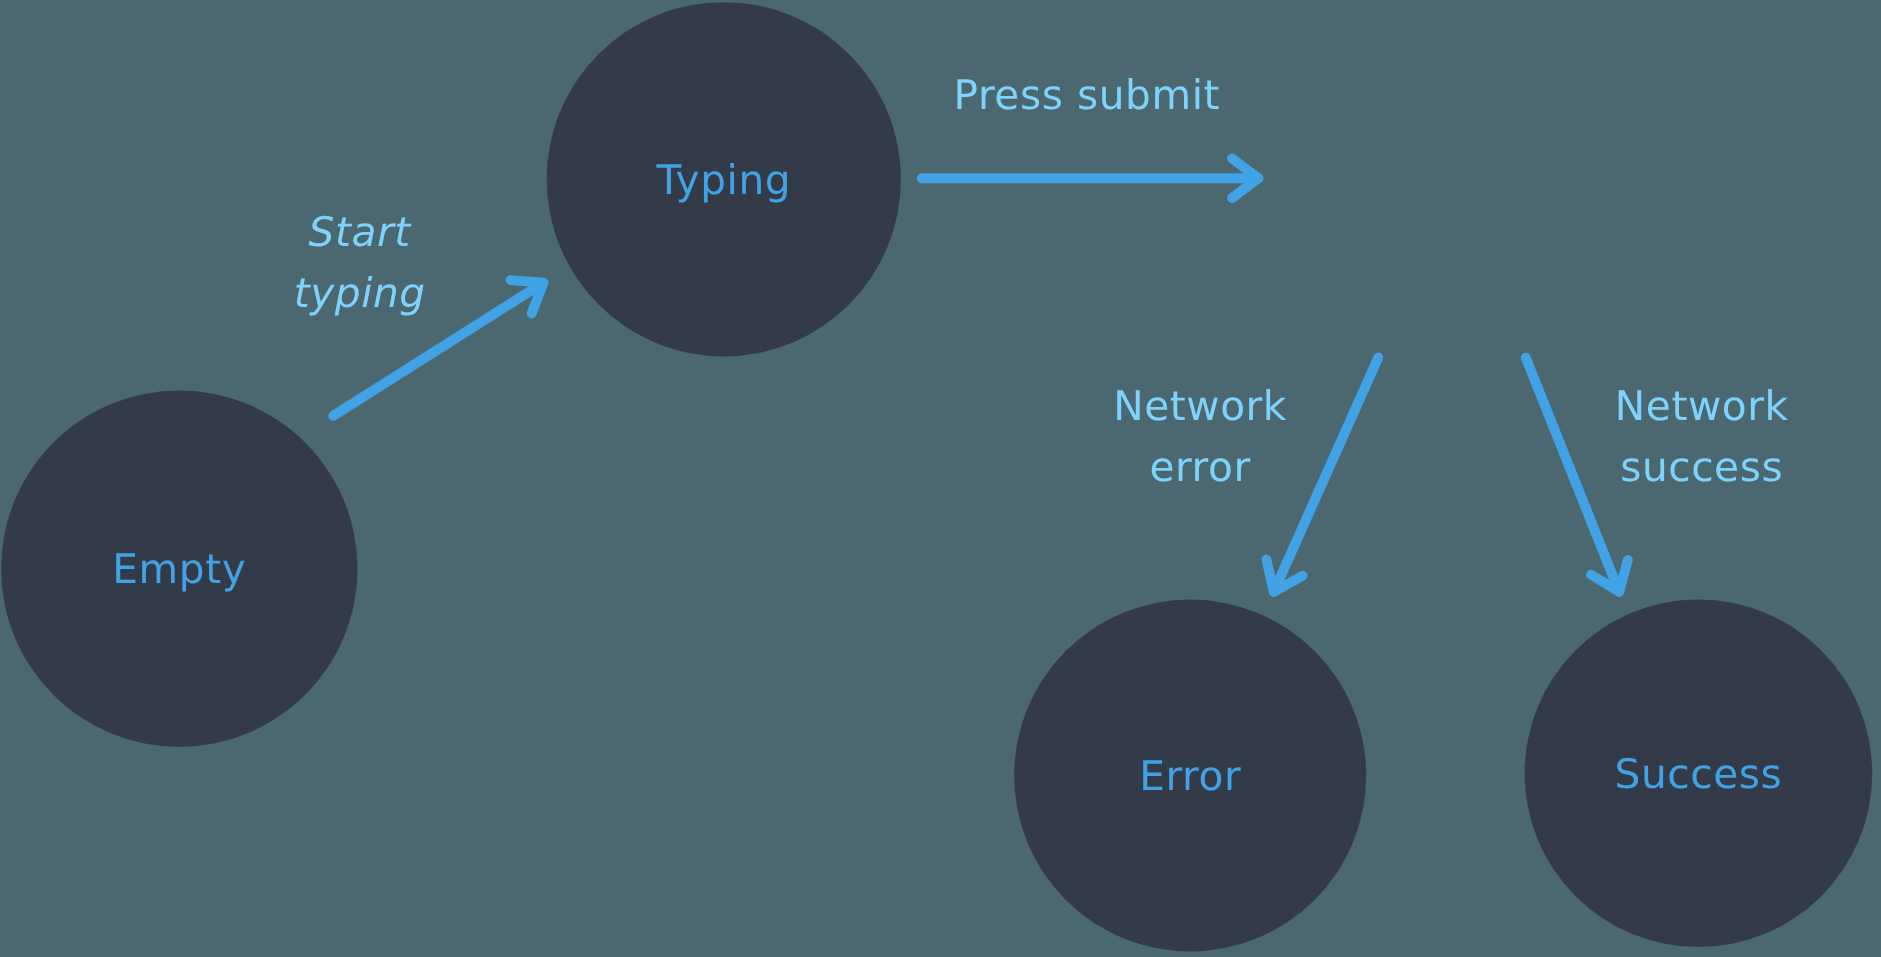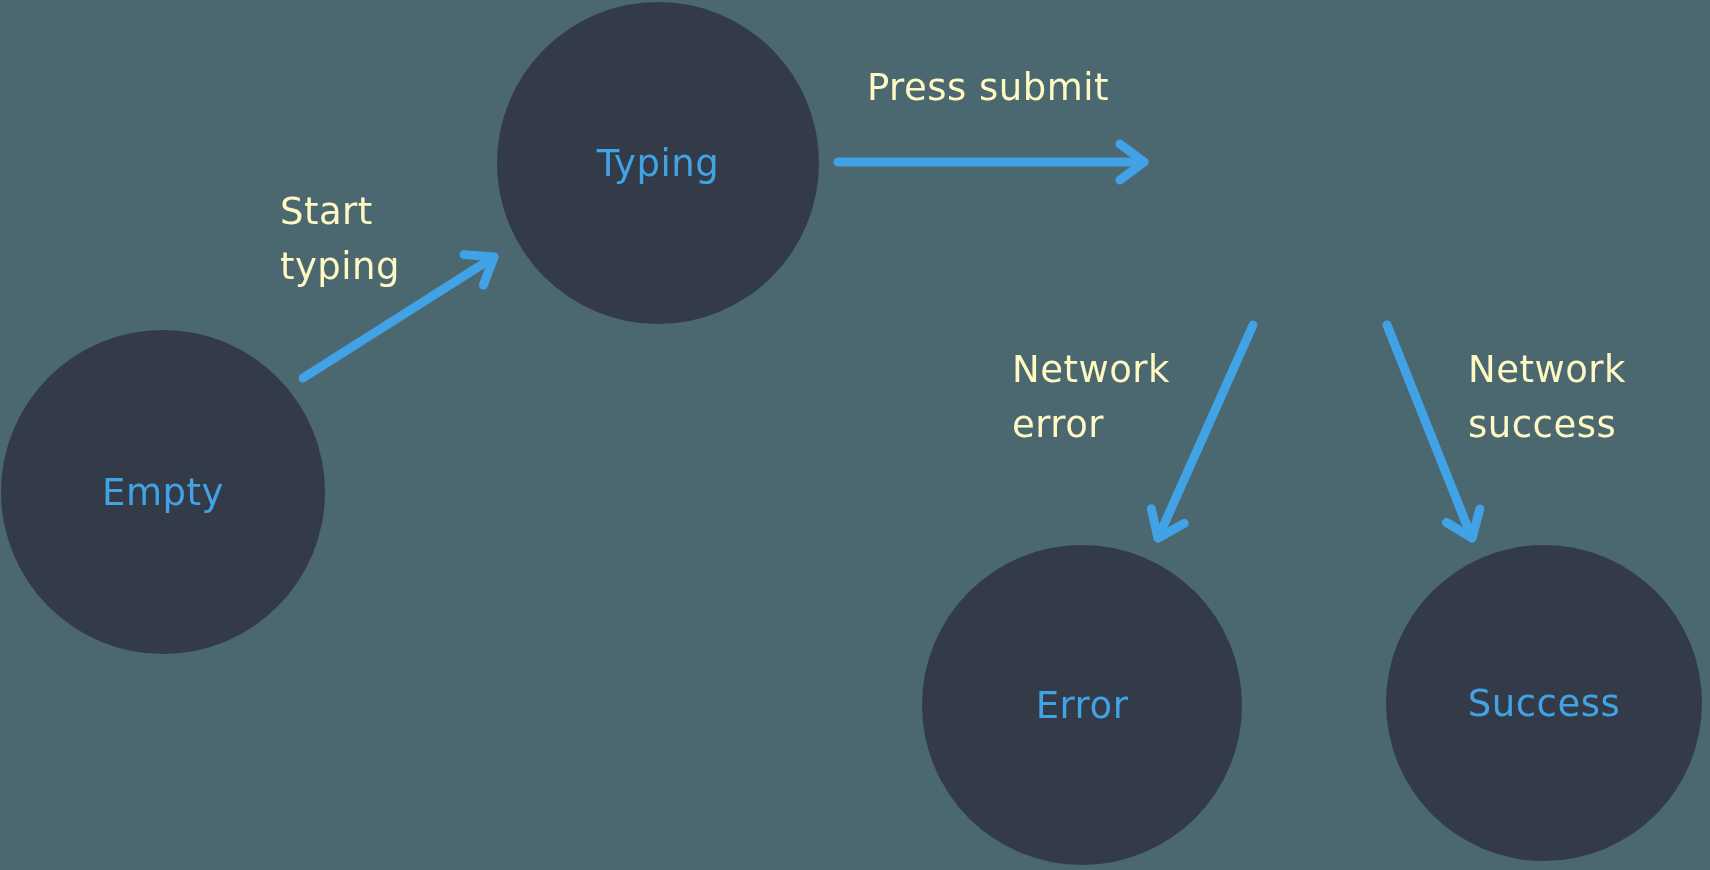--- a/index.html
+++ b/index.html
@@ -21,37 +21,38 @@
     border-radius: 50%;
     background: #333B48;
     display: flex;
     align-items: center;
     justify-content: center;
     color: #41A2E5;
     font-size: 37px;
     letter-spacing: 0.5px;
     z-index: 2;
   }
-  .node-empty      { left:   1px; top: 330px; width: 324px; height: 324px; }
+  .node-empty      { left:   1px; top: 355px; width: 324px; height: 324px; }
   .node-typing     { left: 497px; top:   2px; width: 322px; height: 322px; }
   .node-submitting { left: 1165px; top:  3px; width: 328px; height: 328px; }
   .node-error      { left: 922px; top: 545px; width: 320px; height: 320px; }
   .node-success    { left: 1386px; top: 545px; width: 316px; height: 316px; }
 
   .edge-label {
     position: absolute;
     transform: translate(-50%, -50%);
-    color: #fef9c3;
+    text-align: center;
+    color: #7dd3fc;
     font-size: 37px;
     letter-spacing: 0.5px;
     line-height: 55px;
     white-space: nowrap;
     z-index: 3;
   }
-  .label-start-typing    { left: 340px;  top: 239px; }
+  .label-start-typing    { left: 327px;  top: 239px; font-style: italic; }
   .label-press-submit    { left: 988px;  top: 87px;  }
   .label-network-error   { left: 1091px; top: 397px; }
   .label-network-success { left: 1547px; top: 397px; }
 
   svg.edges {
     position: absolute;
     left: 0;
     top: 0;
     z-index: 1;
   }

